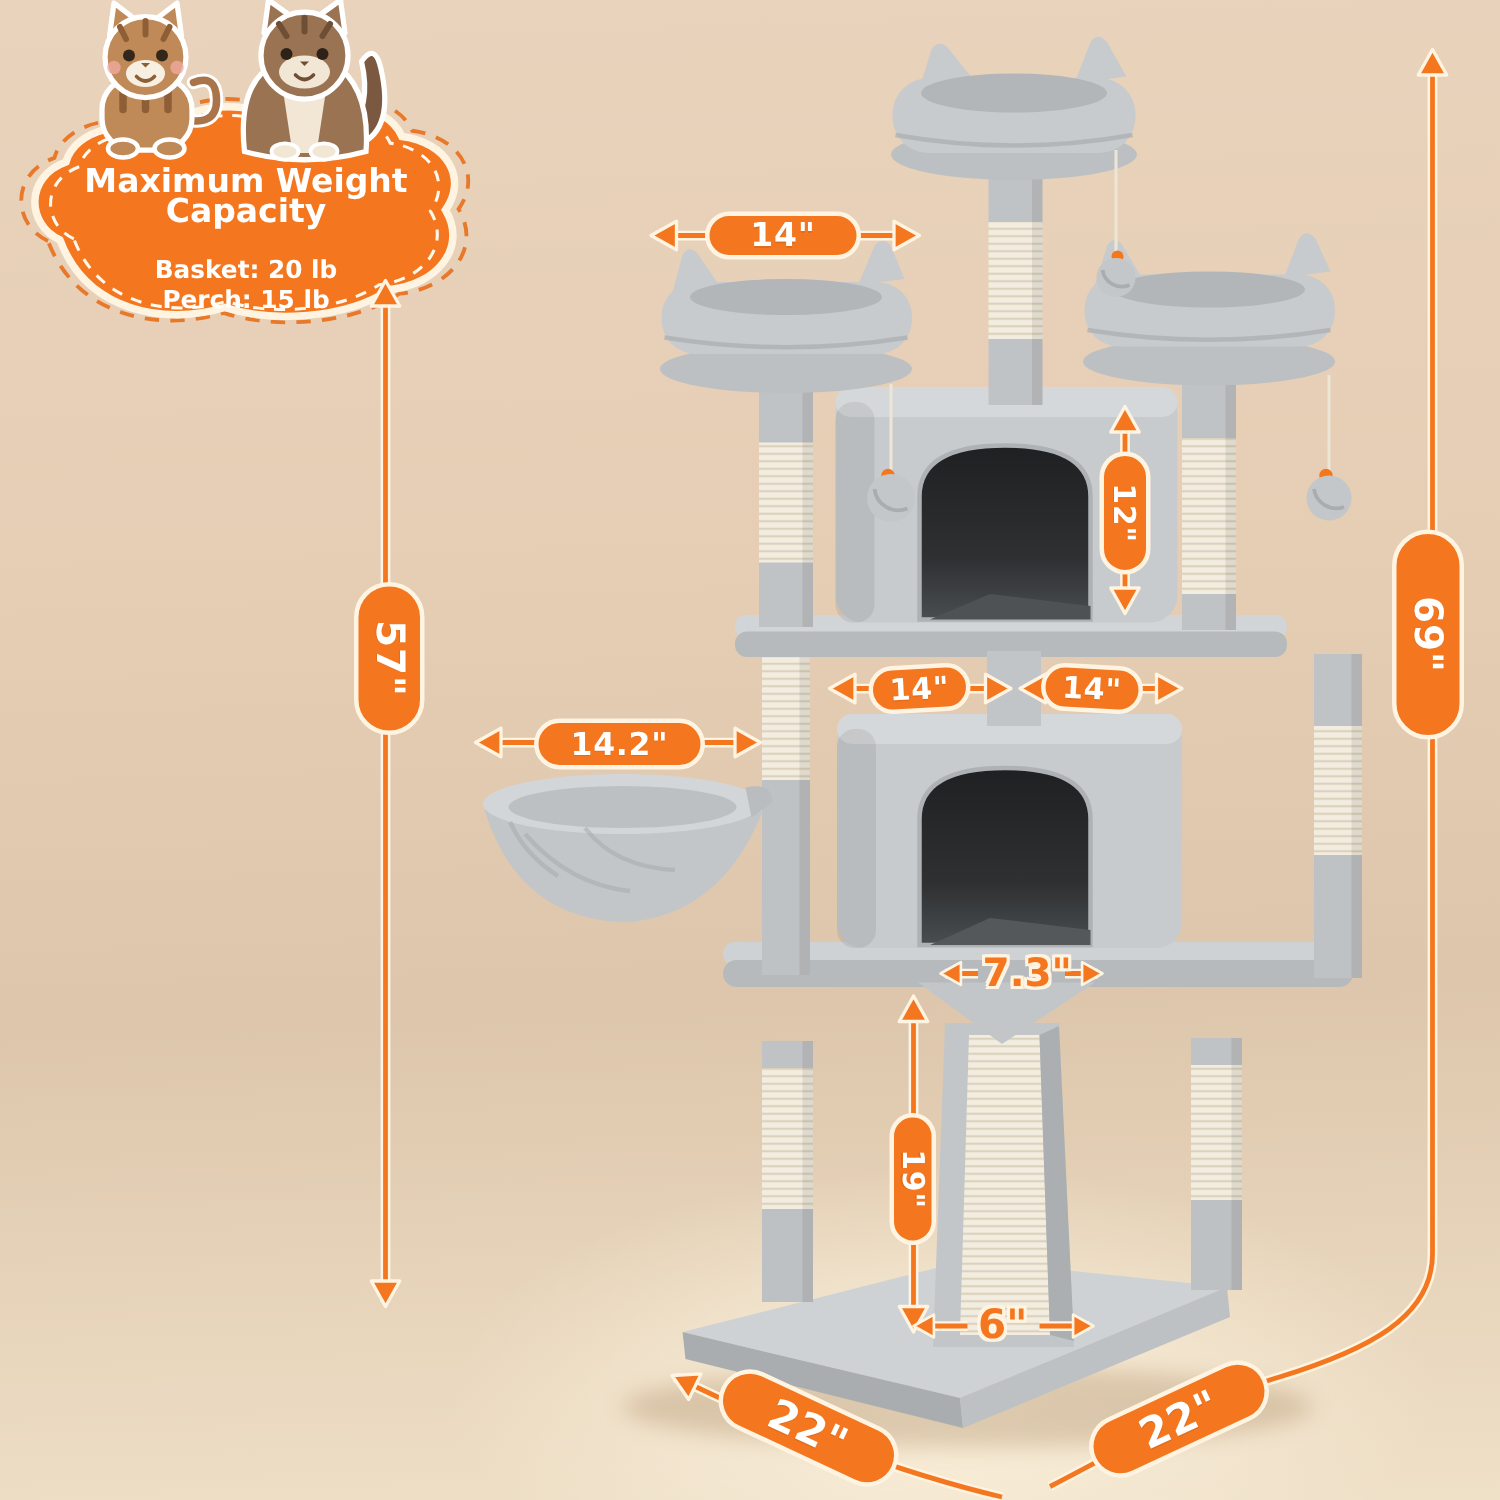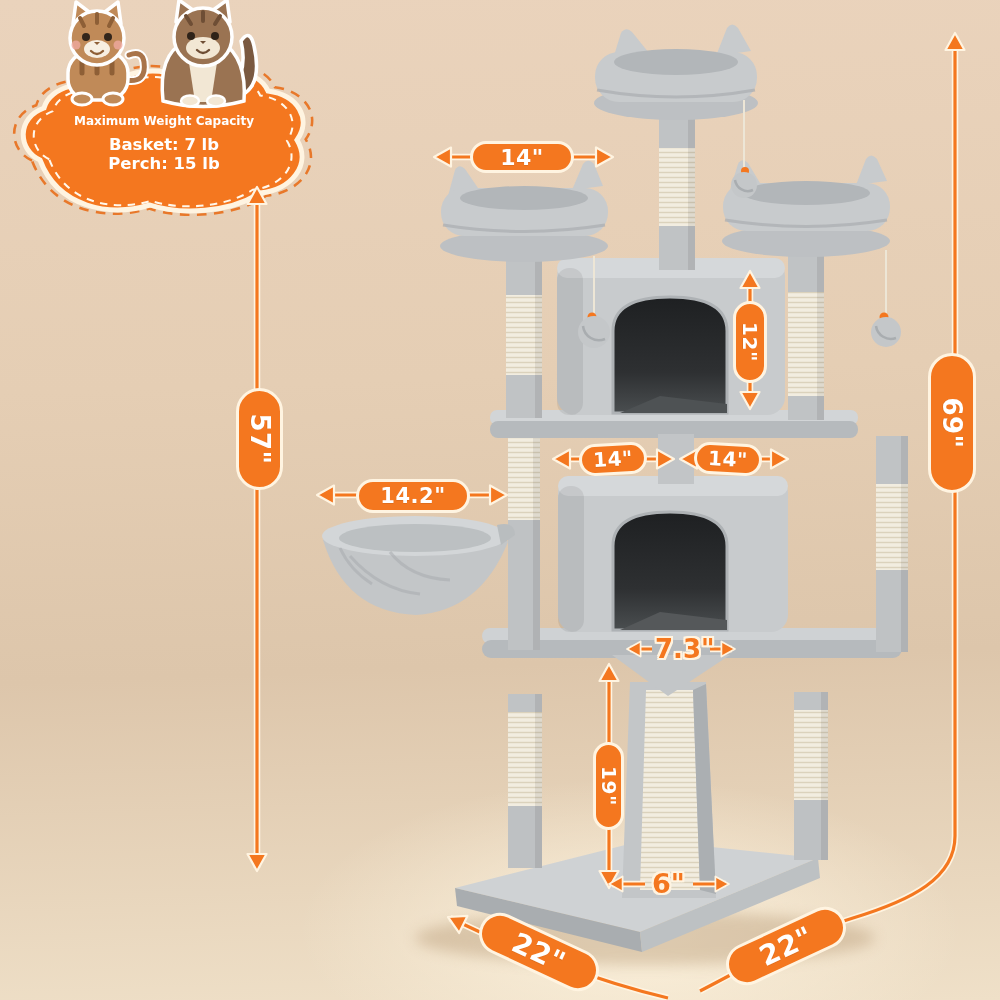--- a/index.html
+++ b/index.html
@@ -28,21 +28,21 @@
     text-shadow:
       -2px -2px 0 var(--pill-border), 2px -2px 0 var(--pill-border),
       -2px  2px 0 var(--pill-border), 2px  2px 0 var(--pill-border),
        0 -2px 0 var(--pill-border), 0 2px 0 var(--pill-border),
       -2px  0   0 var(--pill-border), 2px 0 0 var(--pill-border);
   }
   .bubble-text{
     position:absolute;left:38px;top:112px;width:252px;text-align:center;
     color:var(--label-text);font-weight:bold;line-height:19.5px;
   }
-  .bubble-text .bt-title{font-size:12px;margin-bottom:3px;}
+  .bubble-text .bt-title{font-size:22px;margin-bottom:19px;}
   .bubble-text .bt-line{font-size:16.5px;}
 </style>
 </head>
 <body>
 
 <svg id="scene" viewBox="0 0 1000 1000">
   <defs>
     <pattern id="sis" width="8" height="5" patternUnits="userSpaceOnUse">
       <rect width="8" height="5" fill="#F2EDE0"></rect>
       <path d="M0,2.5 H8" stroke="#DBD2BC" stroke-width="1.4"></path>
@@ -295,21 +295,21 @@
       <use href="#ah" transform="translate(627,649) rotate(180) scale(.8)"></use>
       <use href="#ah" transform="translate(735,649) scale(.8)"></use>
       <use href="#ah" transform="translate(609,884) rotate(180) scale(.8)"></use>
       <use href="#ah" transform="translate(729,884) scale(.8)"></use>
     </g>
   </g>
 </svg>
 
 <div class="bubble-text">
   <div class="bt-title">Maximum Weight Capacity</div>
-  <div class="bt-line">Basket: 7 lb</div>
+  <div class="bt-line">Basket: 20 lb</div>
   <div class="bt-line">Perch: 15 lb</div>
 </div>
 
 <div class="pill" style="left:470px;top:141px;width:104px;height:32px;font-size:22px;">14"</div>
 
 <div class="pill" style="left:579px;top:443px;width:68px;height:32px;font-size:20px;transform:rotate(-3deg);">14"</div>
 
 <div class="pill" style="left:694px;top:443px;width:68px;height:32px;font-size:20px;transform:rotate(3deg);">14"</div>
 
 <div class="pill" style="left:356px;top:479px;width:114px;height:34px;font-size:21px;">14.2"</div>

